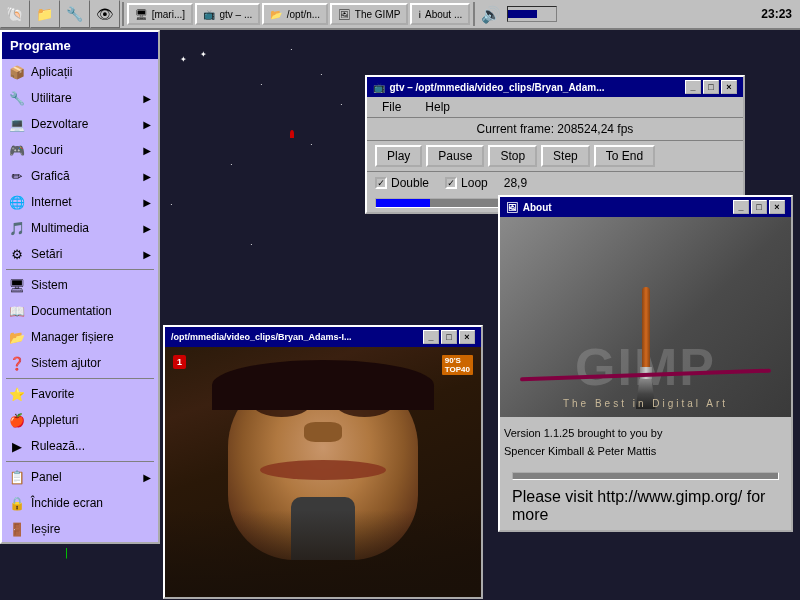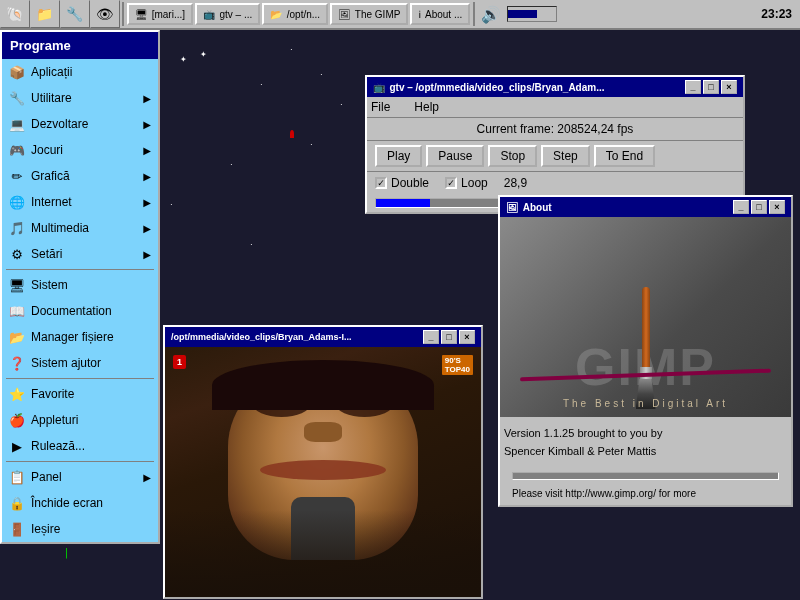--- a/index.html
+++ b/index.html
@@ -78,21 +78,21 @@
       font-size: 10px;
       line-height: 1.2;
     }
 
     
     #start-menu {
       position: absolute;
       top: 0;
       left: 0;
       width: 160px;
-      background: #7dd3fc;
+      background: #c4b5fd;
       border: 2px outset #ffffff;
       z-index: 200;
     }
     .menu-header {
       background: #000080;
       color: white;
       padding: 6px 8px;
       font-weight: bold;
       font-size: 13px;
     }
@@ -159,21 +159,21 @@
       align-items: center;
       justify-content: center;
       font-size: 9px;
       color: #000;
       cursor: pointer;
     }
     .window-menubar {
       display: flex;
       background: #c0c0c0;
       border-bottom: 1px solid #808080;
-      padding: 2px 0;
+      padding: 2px 11px;
       gap: 16px;
     }
     .window-menubar span {
       cursor: pointer;
       padding: 1px 4px;
       font-size: 12px;
     }
     .gtv-info {
       display: flex;
       justify-content: center;
@@ -662,16 +662,16 @@
 
       <div class="gimp-stroke"></div>
 
       <div style="position:absolute;bottom:8px;left:0;right:0;text-align:center;color:#c8b898;font-size:10px;letter-spacing:3px;">The Best in Digital Art</div>
     </div>
     <div class="gimp-info">
       <div>Version 1.1.25 brought to you by</div>
       <div>Spencer Kimball &amp; Peter Mattis</div>
     </div>
     <div class="gimp-progress"></div>
-    <div style="padding:0 12px 6px;font-size:10px;color:#000;">Please visit http://www.gimp.org/ for more</div>
+    <div style="padding:0 12px 6px;font-size:16px;color:#000;">Please visit http://www.gimp.org/ for more</div>
   </div>
 
 </div>
 
 </body></html>

